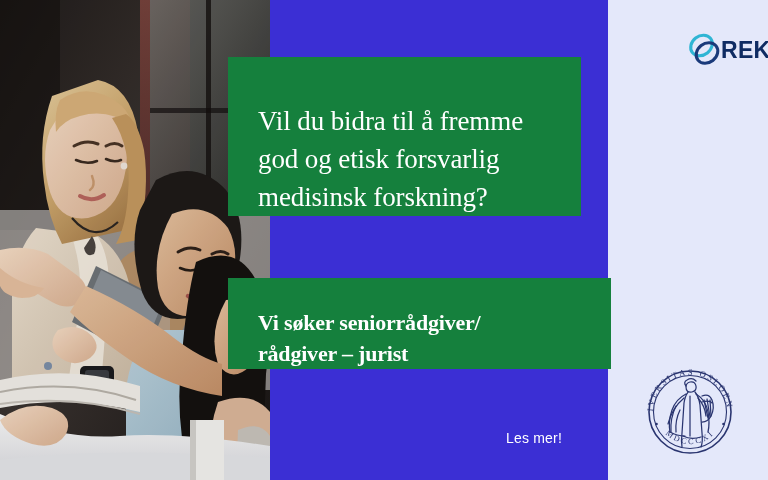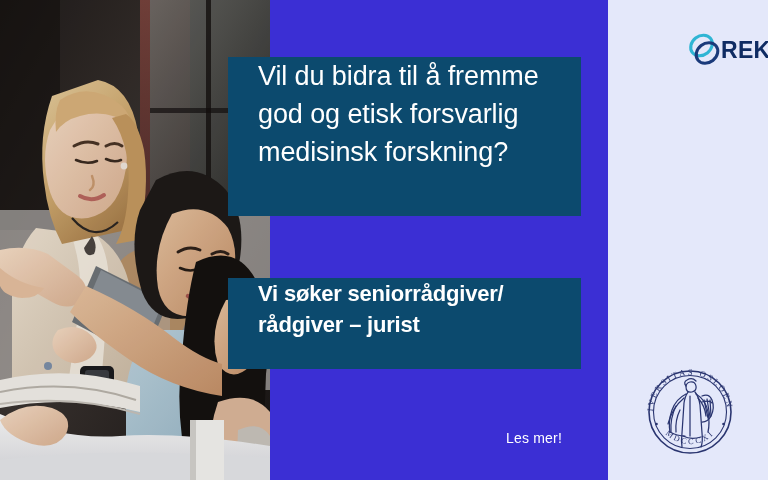--- a/index.html
+++ b/index.html
@@ -41,33 +41,34 @@
   .sidebar {
     position:absolute;
     left:608px; top:0;
     width:160px; height:480px;
     background:#E4E8FA;
   }
 
   
   .card {
     position:absolute;
-    background:#0c4a6e;
+    background:#15803d;
     display:flex;
     flex-direction:column;
-    justify-content:flex-start;
+    justify-content:flex-end;
+    font-family:Liberation Serif, serif;
   }
   .card-headline {
     left:228px; top:57px;
     width:353px; height:159px;
     padding:0 30px;
   }
   .card-role {
     left:228px; top:278px;
-    width:353px; height:91px;
+    width:383px; height:91px;
     padding:0 30px;
   }
 
   .headline-text {
     color:#ffffff;
     font-size:27px;
     line-height:38px;
     font-weight:400;
     letter-spacing:-0.1px;
     white-space:pre-line;

